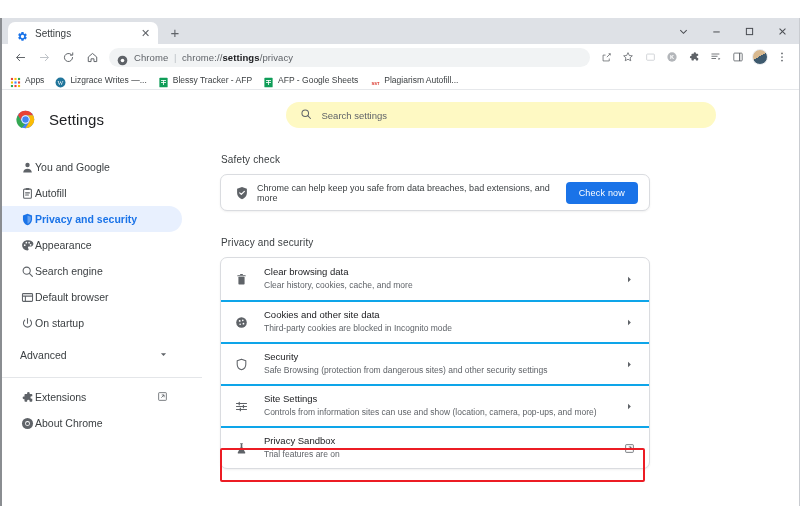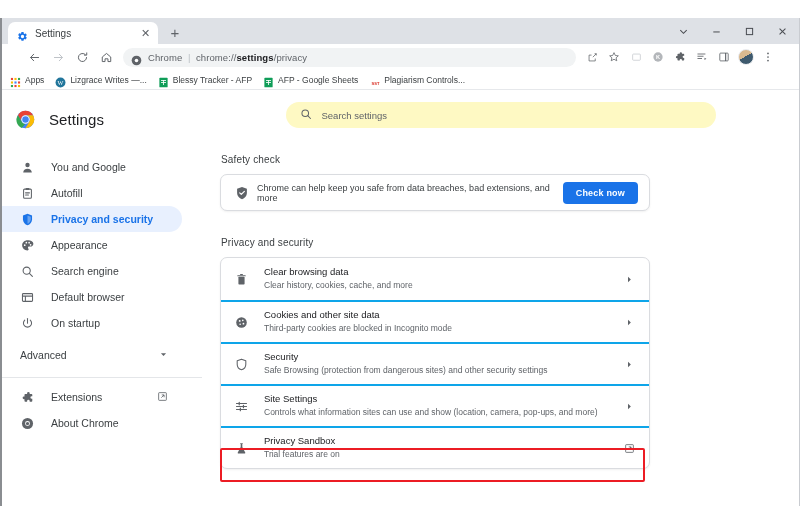--- a/index.html
+++ b/index.html
@@ -66,21 +66,21 @@
     width: 33px; height: 26px;
     display: flex; align-items: center; justify-content: center;
     color: #4a4d52;
   }
 
   
   .toolbar {
     height: 26px;
     background: #ffffff;
     display: flex; align-items: center;
-    padding: 0 21px;
+    padding: 0 7px;
     gap: 2px;
   }
   .nav-btn {
     width: 22px; height: 22px; flex: 0 0 22px;
     display: flex; align-items: center; justify-content: center;
     color: #5f6368;
     border-radius: 50%;
   }
   .nav-btn.disabled { color: #bdc1c6; }
   .omnibox {
@@ -151,21 +151,21 @@
     gap: 14px;
     padding: 0 0 0 14px;
     height: 34px;
   }
   .brand-logo { width: 19px; height: 19px; flex: 0 0 19px; display:block; }
   .brand-text { font-size: 15px; color: #202124; letter-spacing: 0.1px; }
   .nav-list { margin-top: 18px; }
   .nav-item {
     display: flex; align-items: center;
     height: 26px;
-    gap: 17px;
+    gap: 1px;
     padding-left: 18px;
     margin: 0 20px 0 0;
     border-radius: 0 13px 13px 0;
     color: #3c4043;
   }
   .nav-item .ni-icon {
     width: 14px; height: 14px; flex: 0 0 14px;
     display: flex; align-items: center; justify-content: center;
     color: #5f6368;
   }
@@ -222,21 +222,21 @@
   .card.flat { box-shadow: 0 1px 2px rgba(60,64,67,0.08); }
   .safety-row {
     display: flex; align-items: center;
     height: 35px;
     padding: 0 11px 0 13px;
     gap: 8px;
   }
   .safety-text { font-size: 9px; color: #3c4043; flex: 1 1 auto; }
   .btn-primary {
     background: #1a73e8; color: #ffffff;
-    font-size: 9px; font-weight: 700;
+    font-size: 9px; font-weight: 400;
     border: none; border-radius: 4px;
     padding: 6px 13px;
     white-space: nowrap;
     letter-spacing: 0.2px;
   }
   .sec-gap { height: 26px; }
 
   .list-row {
     position: relative;
     display: flex; align-items: center;
@@ -454,21 +454,21 @@
       </span>
       <span class="bm-label">AFP - Google Sheets</span>
     </div>
 
     <div class="bm">
       <span class="bm-ico">
         <svg viewBox="0 0 16 16" width="13" height="11">
           <text x="8" y="11" font-size="6" text-anchor="middle" fill="#d93025" font-family="Liberation Sans, sans-serif" font-weight="bold">SST</text>
         </svg>
       </span>
-      <span class="bm-label">Plagiarism Controls...</span>
+      <span class="bm-label">Plagiarism Autofill...</span>
     </div>
   </div>
 
   <div class="page">
 
     <div class="sidebar">
       <div class="brand">
         <span class="brand-logo">
           <svg viewBox="0 0 24 24" width="19" height="19">
             <circle cx="12" cy="12" r="11" fill="#4285f4"></circle>
@@ -691,21 +691,21 @@
 
         <div class="list-row">
           <span class="row-icon">
             <svg viewBox="0 0 16 16" width="13" height="13" fill="none" stroke="#5f6368" stroke-width="1.3" stroke-linecap="round">
               <path d="M1.8 4.4 H14.2 M1.8 8 H14.2 M1.8 11.6 H14.2"></path>
               <path d="M5.2 2.9 V5.9 M10.4 6.5 V9.5 M6.6 10.1 V13.1" stroke-width="1.5"></path>
             </svg>
           </span>
           <span class="row-body">
             <span class="row-title" style="display:block">Site Settings</span>
-            <span class="row-sub" style="display:block">Controls what information sites can use and show (location, camera, pop-ups, and more)</span>
+            <span class="row-sub" style="display:block">Controls from information sites can use and show (location, camera, pop-ups, and more)</span>
           </span>
           <span class="row-end">
             <svg viewBox="0 0 12 12" width="9" height="9" fill="currentColor">
                 <path d="M4 2.2 L7.8 6 L4 9.8 Z"></path>
               </svg>
           </span>
         </div>
 
         <div class="list-row">
           <span class="row-icon">

